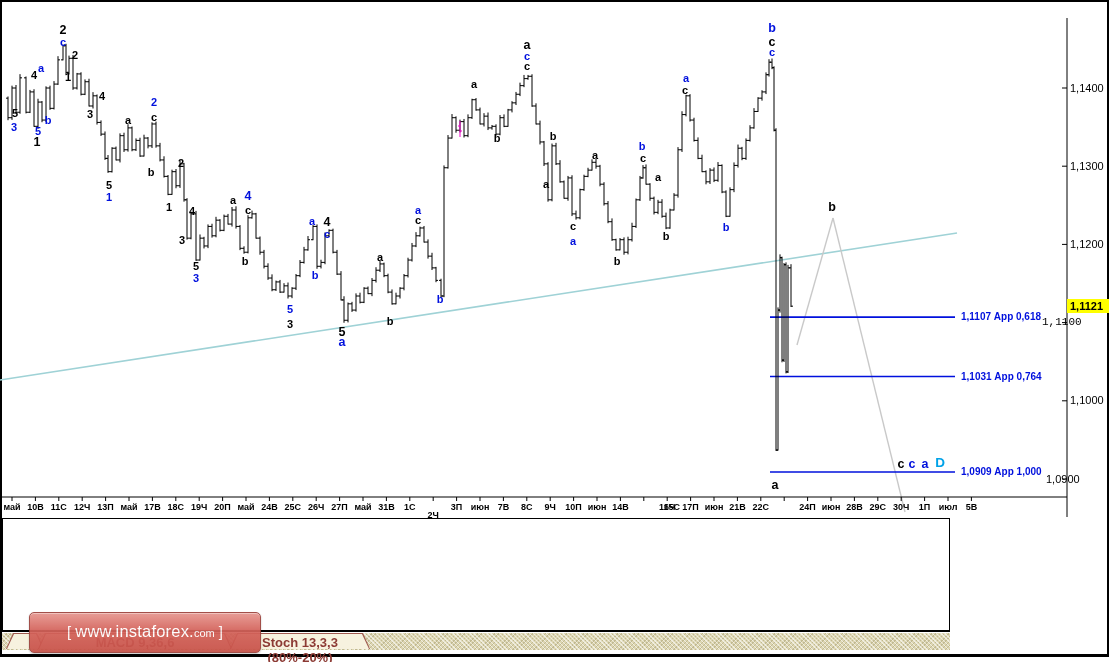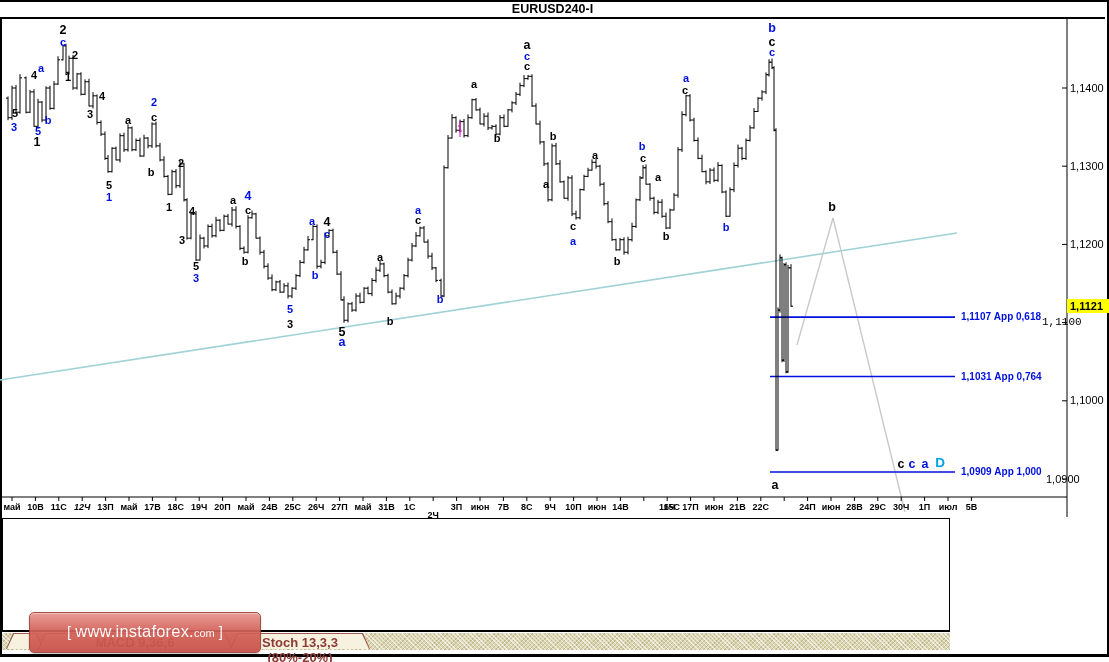--- a/index.html
+++ b/index.html
@@ -36,23 +36,20 @@
         color:#fff;text-align:center;line-height:37px;white-space:nowrap;margin-left:12px;}
   #logo .lb{font-size:15px;opacity:.95;}
   #logo .lmain{font-size:16.5px;letter-spacing:.2px;}
   #logo .lsmall{font-size:11px;}
 </style>
 </head>
 <body>
 
 <div id="stage">
   <div class="abs" id="frame"></div>
-  <div class="abs" id="titlebar">
-    <span>EURUSD240-I</span>
-  </div>
 
   <svg class="abs" id="plot-svg" width="1109" height="662">
       <g>
         <line x1="0" y1="380" x2="957" y2="233" stroke="#9fd2d6" stroke-width="1.6"></line>
       </g>
       <g>
         <line x1="797" y1="345" x2="833" y2="218" stroke="#c9c9c9" stroke-width="1.4"></line>
         <line x1="833" y1="218" x2="905" y2="512" stroke="#c9c9c9" stroke-width="1.4"></line>
       </g>
       <g>
@@ -977,21 +974,21 @@
       <div class="abs fiblab" style="left: 961px; top: 465.962px;">1,0909 Арр 1,000</div>
       <div class="abs ylab" style="left: 1070px; top: 81.5px;">1,1400</div>
       <div class="abs ylab" style="left: 1070px; top: 159.7px;">1,1300</div>
       <div class="abs ylab" style="left: 1070px; top: 237.9px;">1,1200</div>
       <div class="abs ylab" style="left: 1042px; top: 316.1px; font-family: Liberation Mono, monospace;">1,1100</div>
       <div class="abs ylab" style="left: 1070px; top: 394.3px;">1,1000</div>
       <div class="abs ylab" style="left: 1046px; top: 472.5px;">1,0900</div>
       <div class="abs xlab" style="left: 12px; top: 502px;">май</div>
       <div class="abs xlab" style="left: 35.4px; top: 502px;">10В</div>
       <div class="abs xlab" style="left: 58.8px; top: 502px;">11С</div>
-      <div class="abs xlab" style="left: 82.2px; top: 502px; font-style: italic;">12Ч</div>
+      <div class="abs xlab" style="left: 82.2px; top: 502px;">12Ч</div>
       <div class="abs xlab" style="left: 105.6px; top: 502px;">13П</div>
       <div class="abs xlab" style="left: 129px; top: 502px;">май</div>
       <div class="abs xlab" style="left: 152.4px; top: 502px;">17В</div>
       <div class="abs xlab" style="left: 175.8px; top: 502px;">18С</div>
       <div class="abs xlab" style="left: 199.2px; top: 502px;">19Ч</div>
       <div class="abs xlab" style="left: 222.6px; top: 502px;">20П</div>
       <div class="abs xlab" style="left: 246px; top: 502px;">май</div>
       <div class="abs xlab" style="left: 269.4px; top: 502px;">24В</div>
       <div class="abs xlab" style="left: 292.8px; top: 502px;">25С</div>
       <div class="abs xlab" style="left: 316.2px; top: 502px;">26Ч</div>

